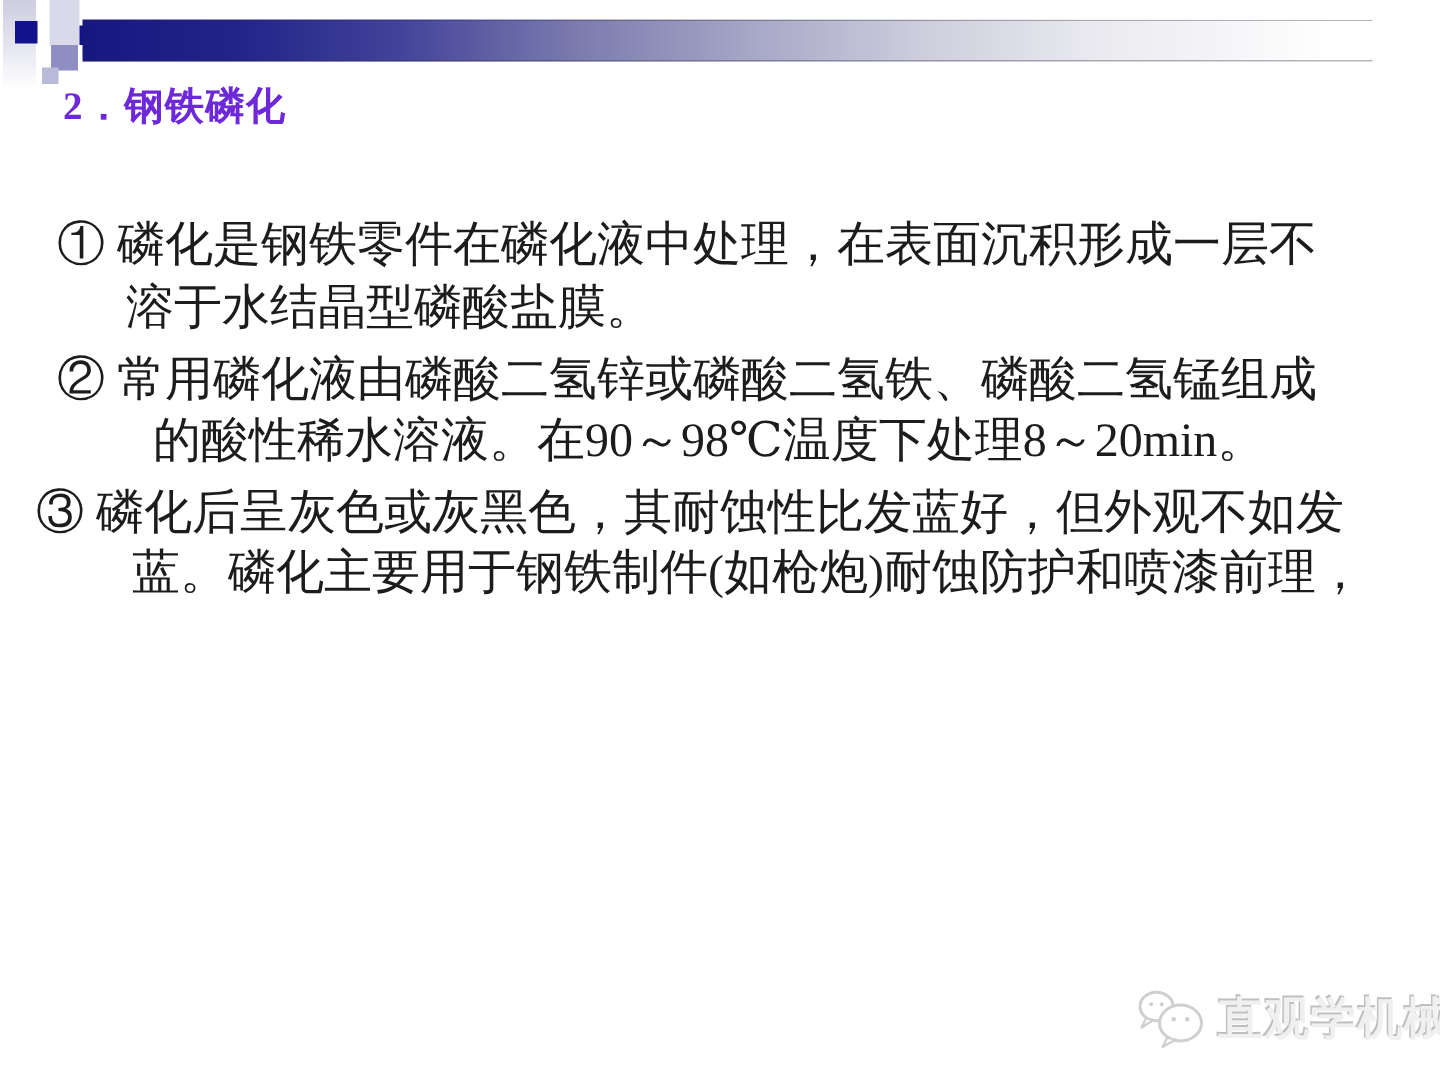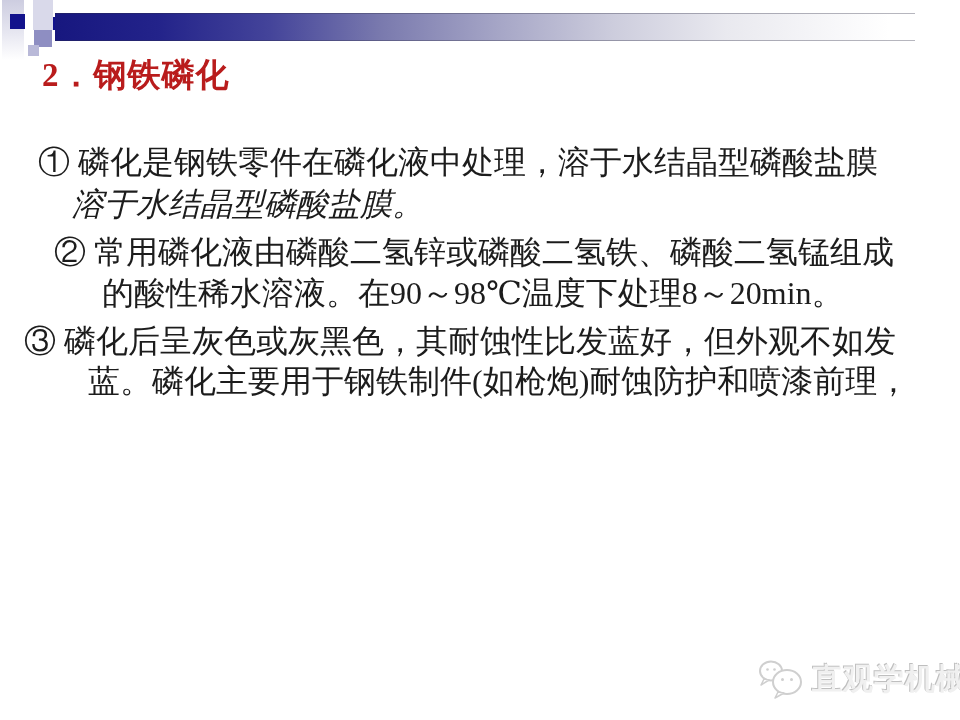--- a/index.html
+++ b/index.html
@@ -26,37 +26,37 @@
     position:absolute;
     left:55px;top:13px;width:860px;height:28px;
     background:linear-gradient(to right,
       #17177f 0%, #23238a 12%, #44449a 25%, #7a7aae 38%,
       #a7a7c7 52%, #cdcddd 65%, #e9e9ef 78%, #ffffff 97%);
     box-shadow: inset 0 1px 0 rgba(45,45,70,0.35), inset 0 -1px 0 rgba(45,45,70,0.35);
   }
   
   .page-title{
     position:absolute;left:42px;top:53px;
-    font-size:33px;font-weight:bold;color:#b91c1c;
+    font-size:26px;font-weight:bold;color:#6d28d9;
     letter-spacing:1px;white-space:nowrap;
   }
   .page-subtitle{
     position:absolute;left:76px;top:96px;
     font-size:31px;font-weight:bold;color:#8a8aae;
     letter-spacing:2px;white-space:nowrap;
   }
   
   .bline{
     position:absolute;
     font-size:32px;color:#1c1c1c;
     white-space:nowrap;letter-spacing:0;
   }
   .l-p1a{left:38px;top:141px;}
-  .l-p1b{left:72px;top:183px;font-style:italic;}
-  .l-p2a{left:38px;top:231px;margin-left:16px;}
+  .l-p1b{left:84px;top:183px;}
+  .l-p2a{left:38px;top:231px;}
   .l-p2b{left:85px;top:272px;margin-left:17px;}
   .l-p3a{left:24px;top:320px;}
   .l-p3b{left:88px;top:360px;text-align:right;}
   .l-p3c{left:22px;top:396px;}
   
   .watermark{
     position:absolute;left:758px;top:658px;
     display:flex;align-items:center;gap:8px;
   }
   .wm-icon{width:46px;height:42px;flex:0 0 auto;}
@@ -77,21 +77,21 @@
   <div class="deco sq-top-light"></div>
   <div class="deco sq-dark-left"></div>
   <div class="deco sq-dark-right"></div>
   <div class="deco sq-medium"></div>
   <div class="deco sq-small-light"></div>
 
   <div class="title-bar"></div>
 
   <div class="page-title">2．钢铁磷化</div>
 
-  <div class="bline l-p1a">① 磷化是钢铁零件在磷化液中处理，溶于水结晶型磷酸盐膜</div>
+  <div class="bline l-p1a">① 磷化是钢铁零件在磷化液中处理，在表面沉积形成一层不</div>
   <div class="bline l-p1b">溶于水结晶型磷酸盐膜。</div>
   <div class="bline l-p2a">② 常用磷化液由磷酸二氢锌或磷酸二氢铁、磷酸二氢锰组成</div>
   <div class="bline l-p2b">的酸性稀水溶液。在90～98℃温度下处理8～20min。</div>
   <div class="bline l-p3a">③ 磷化后呈灰色或灰黑色，其耐蚀性比发蓝好，但外观不如发</div>
   <div class="bline l-p3b">蓝。磷化主要用于钢铁制件(如枪炮)耐蚀防护和喷漆前理，</div>
 
   <div class="watermark">
     <span class="wm-icon">
       <svg viewBox="0 0 46 42" width="46" height="42">
 

